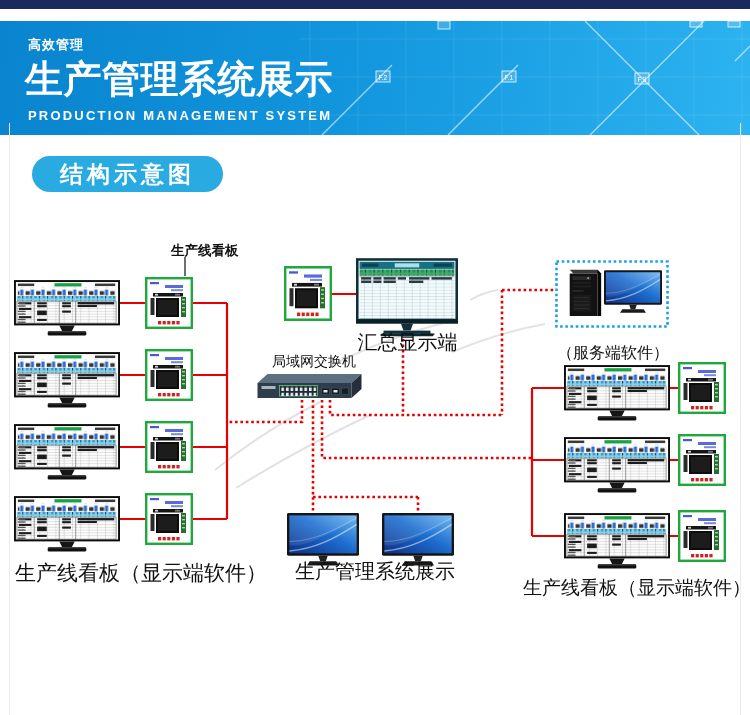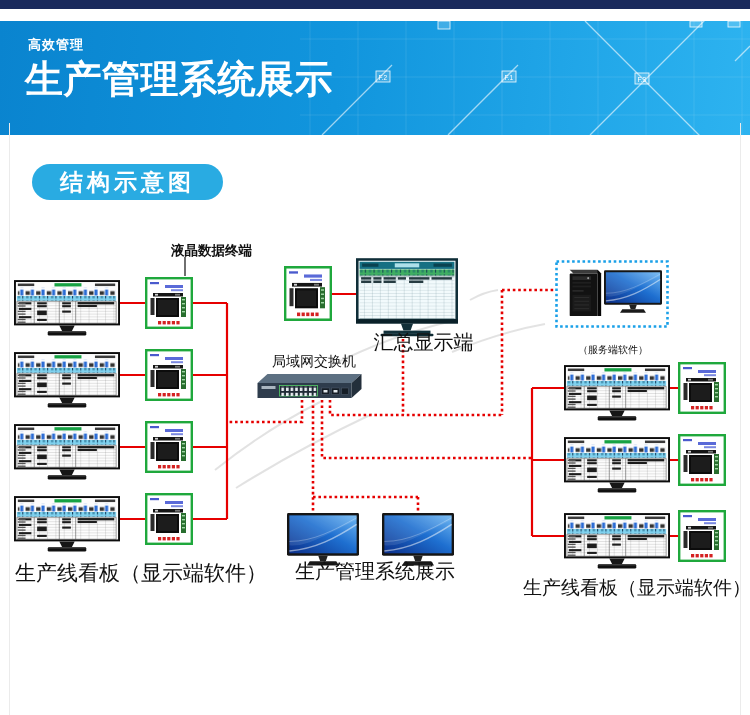--- a/index.html
+++ b/index.html
@@ -10,29 +10,29 @@
   .hero{position:absolute;left:0;top:9px;width:750px;height:114px;
         background:linear-gradient(95deg,#0a84cf 0%,#1195dd 45%,#2db3f0 100%);overflow:hidden;margin-top:12px;}
   .hero-deco{position:absolute;left:0;top:0;}
   .tagline{position:absolute;left:28px;top:15px;color:#fff;font-size:13px;font-weight:bold;letter-spacing:1px;}
   .hero-title{position:absolute;left:25px;top:33px;margin:0;color:#fff;font-size:38px;font-weight:bold;letter-spacing:0.5px;font-family:Liberation Mono, monospace;}
   .hero-sub{position:absolute;left:28px;top:87px;color:#fff;font-size:13px;font-weight:bold;letter-spacing:2.2px;}
   
   .panel-edge{position:absolute;width:1px;background:#ebebeb;top:123px;height:592px;}
   .badge{position:absolute;left:32px;top:156px;width:191px;height:36px;border-radius:18px;
          background:#29abe2;color:#fff;font-size:23px;font-weight:bold;letter-spacing:4px;
-         display:flex;align-items:center;justify-content:center;margin-top:8px;}
+         display:flex;align-items:center;justify-content:center;}
   
   .dlabel{position:absolute;color:#111;font-family:"Liberation Serif","DejaVu Serif",serif;
           text-align:center;white-space:nowrap;z-index:3;}
   #lbl-lcd{left:171px;top:242px;font-size:13.5px;font-weight:bold;font-family:"Liberation Sans",sans-serif;}
-  #lbl-summary{left:350px;top:329px;width:115px;font-size:20px;margin-left:16px;}
+  #lbl-summary{left:350px;top:329px;width:115px;font-size:20px;}
   #lbl-switch{left:272px;top:353px;font-size:14px;}
   #lbl-server1{left:552px;top:327px;width:122px;font-size:14px;}
-  #lbl-server2{left:552px;top:343px;width:122px;font-size:10px;}
+  #lbl-server2{left:552px;top:343px;width:122px;font-size:16px;}
   #lbl-left-board{left:5px;top:559px;width:272px;font-size:21px;}
   #lbl-op1{left:270px;top:558px;width:210px;font-size:20px;}
   #lbl-op2{left:262px;top:579px;width:226px;font-size:16px;}
   #lbl-right-board{left:497px;top:575px;width:280px;font-size:19px;}
   #diagram{position:absolute;left:0;top:0;z-index:2;}
 </style>
 </head>
 <body>
 
 <div id="stage">
@@ -60,20 +60,21 @@
         <rect x="728" y="0" width="12" height="6"></rect>
       </g>
       <g fill="#ffffff" font-size="6.5" font-family="Liberation Sans, sans-serif">
         <text x="378.5" y="58.5">F.2</text>
         <text x="504.5" y="58.5">F.1</text>
         <text x="637.5" y="60.5">F.3</text>
       </g>
     </svg>
     <div class="tagline">高效管理</div>
     <h1 class="hero-title">生产管理系统展示</h1>
+    <div class="hero-sub">PRODUCTION MANAGEMENT SYSTEM</div>
   </header>
 
   <div class="panel-edge" style="left:9px"></div>
   <div class="panel-edge" style="left:740px"></div>
 
   <div class="badge">结构示意图</div>
 
   <svg id="diagram" width="750" height="715" viewBox="0 0 750 715">
     <defs>
       <linearGradient id="bluegrad" x1="0" y1="1" x2="1" y2="0">
@@ -277,21 +278,21 @@
     <use href="#sym-bluemon" x="604" y="270" width="58" height="45"></use>
 
     <use href="#sym-kanban" x="564" y="365" width="106" height="58"></use>
     <use href="#sym-kanban" x="564" y="437" width="106" height="58"></use>
     <use href="#sym-kanban" x="564" y="513" width="106" height="58"></use>
     <use href="#sym-terminal" x="678" y="362" width="48" height="52"></use>
     <use href="#sym-terminal" x="678" y="434" width="48" height="52"></use>
     <use href="#sym-terminal" x="678" y="510" width="48" height="52"></use>
   </svg>
 
-  <div class="dlabel" id="lbl-lcd">液晶数据终端</div>
+  <div class="dlabel" id="lbl-lcd">生产线看板</div>
   <div class="dlabel" id="lbl-summary">汇总显示端</div>
   <div class="dlabel" id="lbl-switch">局域网交换机</div>
   <div class="dlabel" id="lbl-server2">（服务端软件）</div>
   <div class="dlabel" id="lbl-left-board">生产线看板（显示端软件）</div>
   <div class="dlabel" id="lbl-op1">生产管理系统展示</div>
   <div class="dlabel" id="lbl-right-board">生产线看板（显示端软件）</div>
 
 </div>
 
 </body></html>

